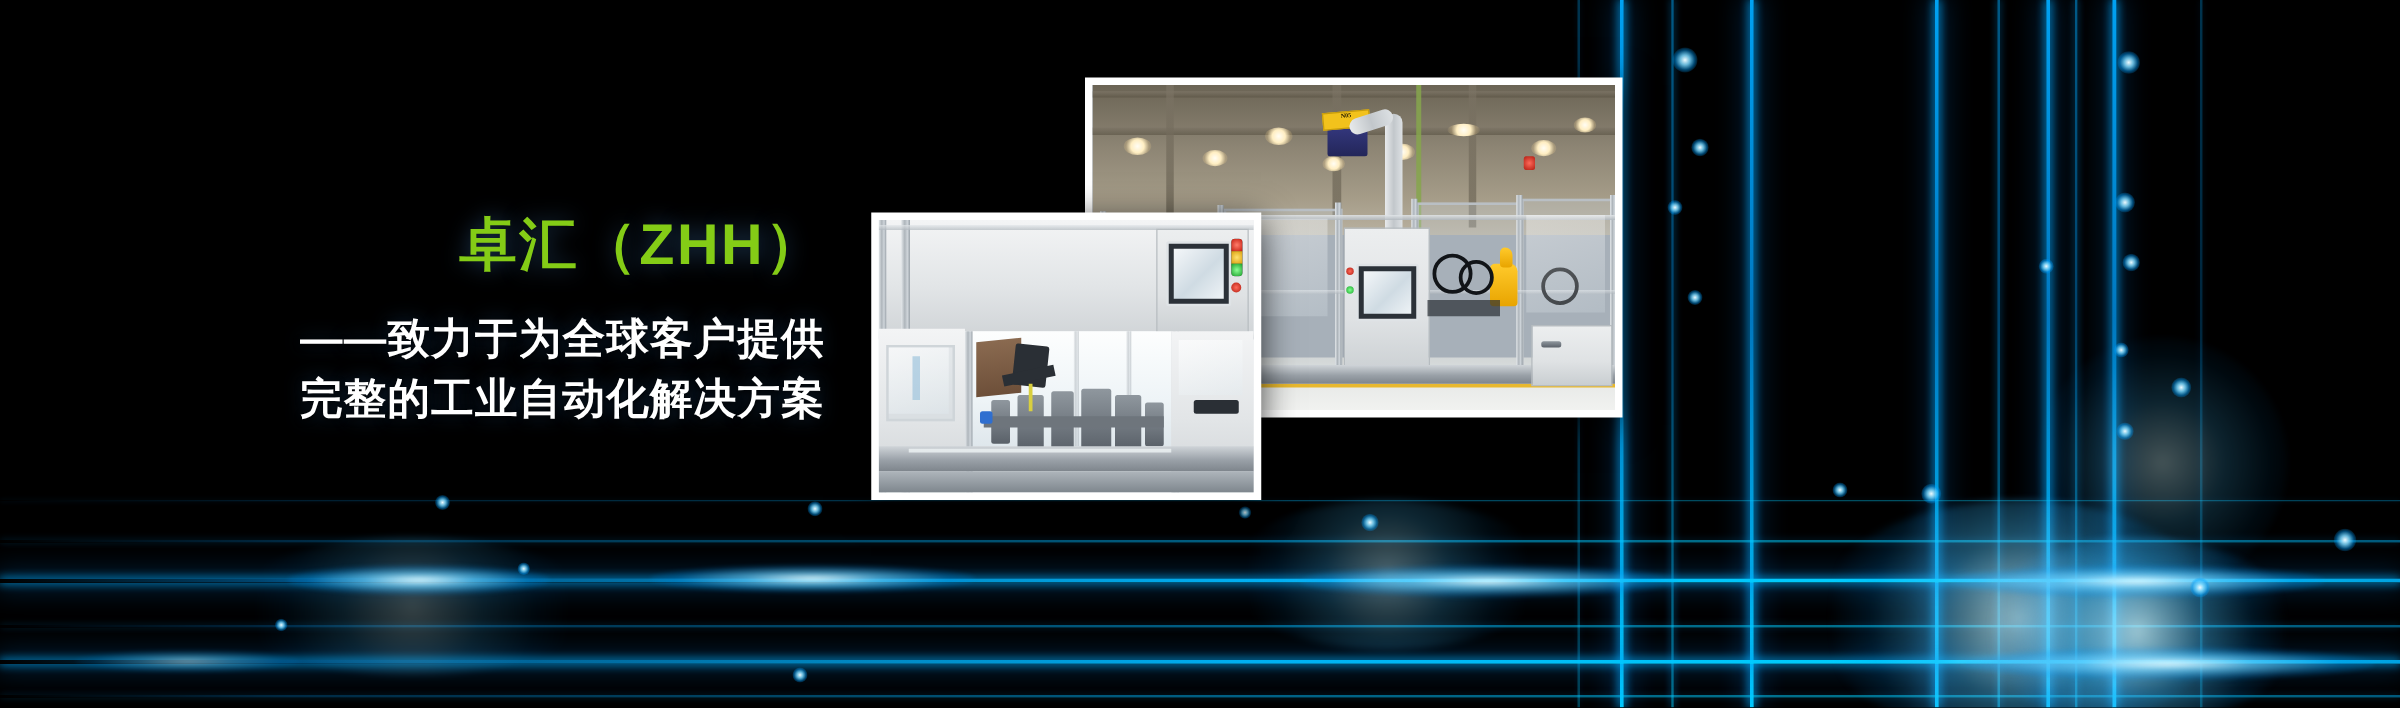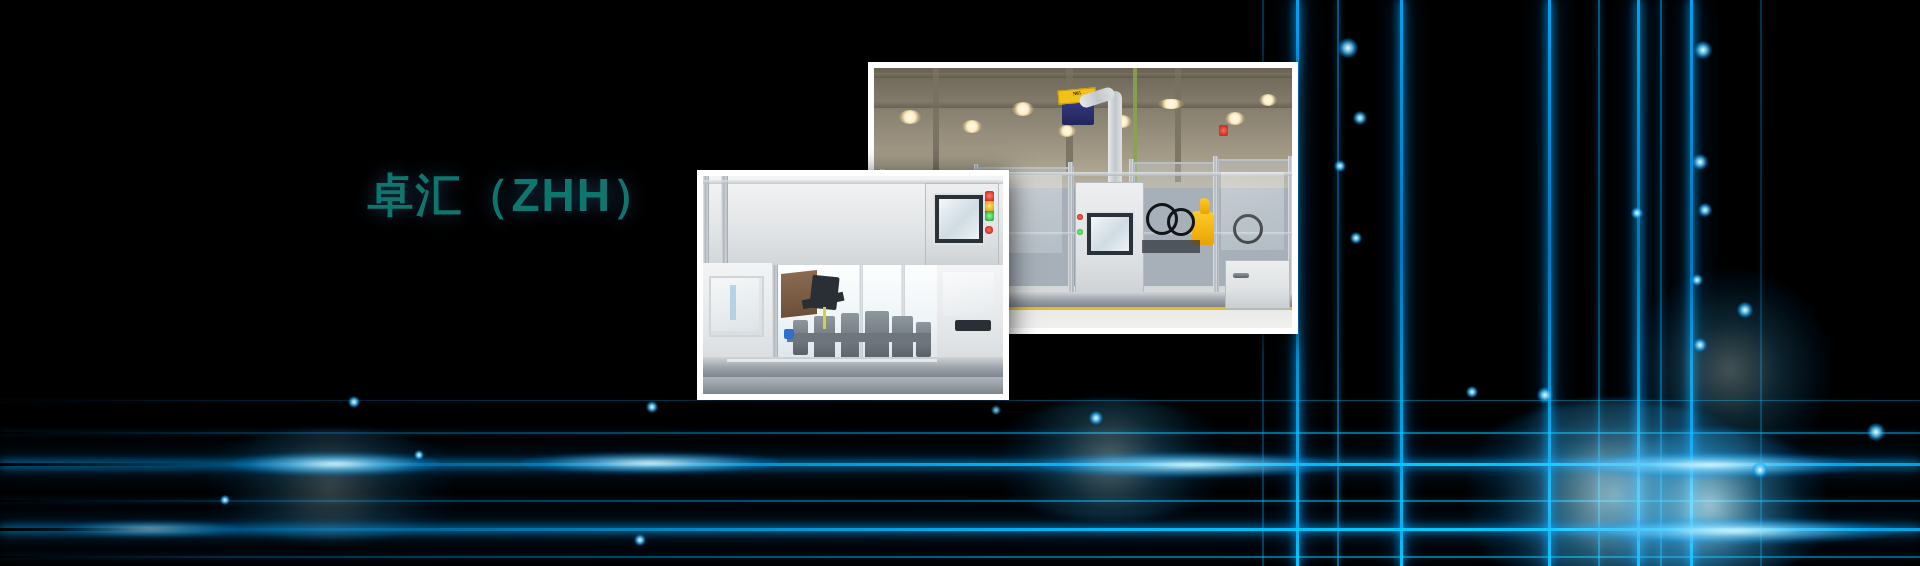--- a/index.html
+++ b/index.html
@@ -31,21 +31,21 @@
     filter:blur(0.4px);pointer-events:none;}
   .bigglow{position:absolute;border-radius:50%;
     background:radial-gradient(circle,rgba(200,245,255,0.75) 0%,rgba(70,195,255,0.40) 35%,rgba(0,140,230,0.14) 62%,rgba(0,90,170,0) 80%);
     filter:blur(3px);pointer-events:none;}
   .streak{position:absolute;border-radius:50%;
     background:radial-gradient(ellipse at center,rgba(225,250,255,0.95) 0%,rgba(110,210,255,0.6) 30%,rgba(0,150,245,0.22) 60%,rgba(0,100,190,0) 82%);
     filter:blur(1.5px);pointer-events:none;}
 
   
   #copy{position:absolute;left:0;top:168px;width:660px;text-align:right;z-index:40;}
-  #title{font-size:46px;font-weight:700;color:#0f766e;letter-spacing:2px;line-height:1.2;
+  #title{font-size:46px;font-weight:700;color:#84cc16;letter-spacing:2px;line-height:1.2;
          text-shadow:0 0 18px rgba(90,170,255,0.35),0 2px 6px rgba(0,0,0,0.9);}
   #sub{margin-top:24px;font-size:34px;font-weight:700;color:#ffffff;line-height:1.42;letter-spacing:1px;
        text-shadow:0 2px 5px rgba(0,0,0,0.95),0 0 16px rgba(70,150,240,0.28);}
   #sub .ln{display:block;white-space:nowrap;}
 
   
   .photo{position:absolute;background:#fff;padding:6px;box-shadow:0 6px 26px rgba(0,0,0,0.75);}
   .photo .inner{position:relative;width:100%;height:100%;overflow:hidden;background:#9aa3ad;}
   #photo-back{left:868px;top:62px;width:418px;height:260px;z-index:20;}
   #photo-front{left:697px;top:170px;width:300px;height:218px;z-index:30;}
@@ -142,20 +142,24 @@
     <div class="glow" style="left:1089px;top:411px;width:14px;height:14px"></div>
     <div class="glow" style="left:1867px;top:423px;width:18px;height:18px"></div>
     <div class="glow" style="left:1752px;top:462px;width:16px;height:16px"></div>
     <div class="glow" style="left:220px;top:495px;width:10px;height:10px"></div>
     <div class="glow" style="left:634px;top:534px;width:12px;height:12px"></div>
     <div class="glow" style="left:1184px;top:300px;width:10px;height:10px;opacity:.5"></div>
   </div>
 
   <div id="copy">
     <div id="title">卓汇（ZHH）</div>
+    <div id="sub">
+      <span class="ln">——致力于为全球客户提供</span>
+      <span class="ln">完整的工业自动化解决方案</span>
+    </div>
   </div>
 
   <div class="photo" id="photo-back">
     <div class="inner">
 
       <div class="ceil" style="height:46%"></div>
       <div class="beam" style="left:0;top:2%;width:100%;height:5px;opacity:.8"></div>
       <div class="beam" style="left:0;top:13%;width:100%;height:6px;opacity:.7"></div>
       <div class="beam" style="left:14%;top:0;width:6px;height:46%;opacity:.65"></div>
       <div class="beam" style="left:46%;top:0;width:7px;height:40%;opacity:.6"></div>

